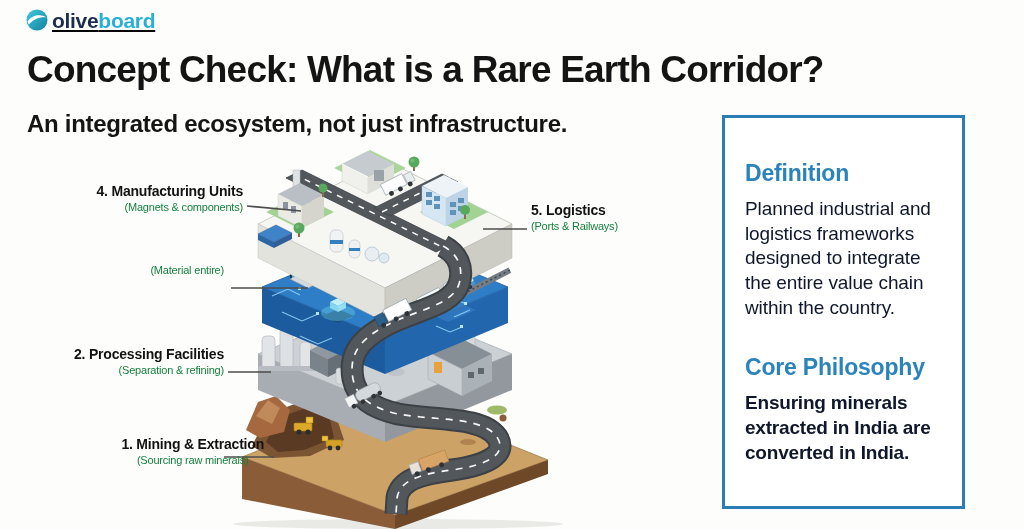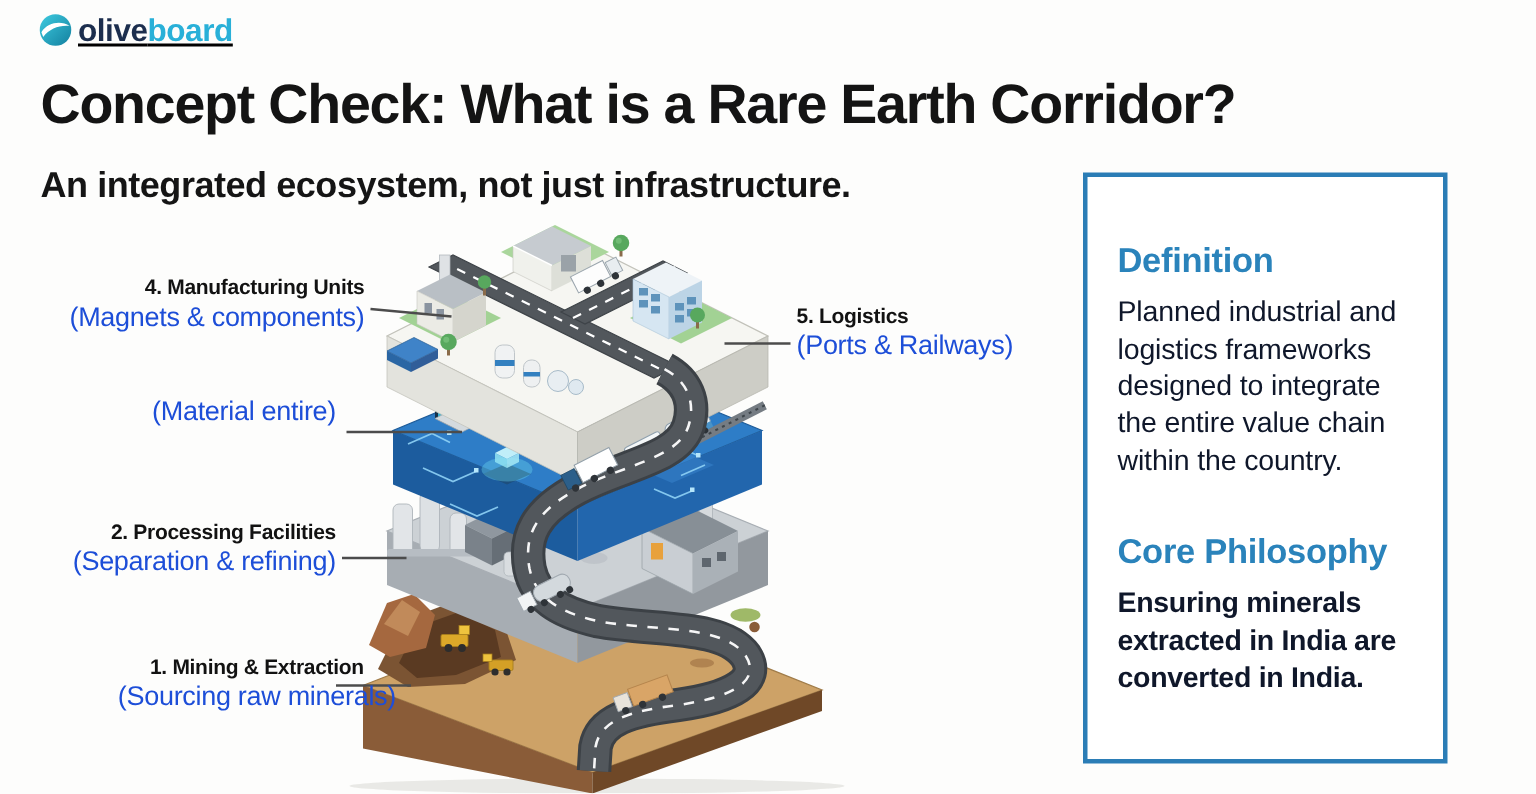--- a/index.html
+++ b/index.html
@@ -18,21 +18,21 @@
   .logo-board{color:#29b0d8;}
 
   
   .title{left:27px;top:50px;font-size:37px;font-weight:700;color:#141414;letter-spacing:-0.8px;line-height:1.1;white-space:nowrap;}
   .subtitle{left:27px;top:110px;font-size:24px;font-weight:700;color:#151515;letter-spacing:-0.3px;white-space:nowrap;}
 
   
   .layer-label{z-index:5;line-height:1.15;}
   .ll-right{text-align:right;}
   .ll-title{font-size:14px;font-weight:700;color:#121212;letter-spacing:-0.2px;white-space:nowrap;}
-  .ll-sub{font-size:18px;color:#1d4ed8;letter-spacing:-0.2px;white-space:nowrap;margin-top:2px;}
+  .ll-sub{font-size:11px;color:#15803d;letter-spacing:-0.2px;white-space:nowrap;margin-top:2px;}
 
   
   .panel{
     left:722px;top:115px;width:243px;height:394px;box-sizing:border-box;
     background:#ffffff;border:3px solid #2b7db6;
     padding:42px 14px 0 20px;z-index:5;
   }
   .panel-heading{font-size:23px;font-weight:700;color:#2a83bb;margin:0 0 10px 0;letter-spacing:-0.2px;}
   .panel-body{font-size:19px;color:#0f172a;margin:0 0 34px 0;line-height:1.3;letter-spacing:-0.1px;}
   .panel-body.bold{font-weight:700;margin-bottom:0;letter-spacing:-0.2px;}

